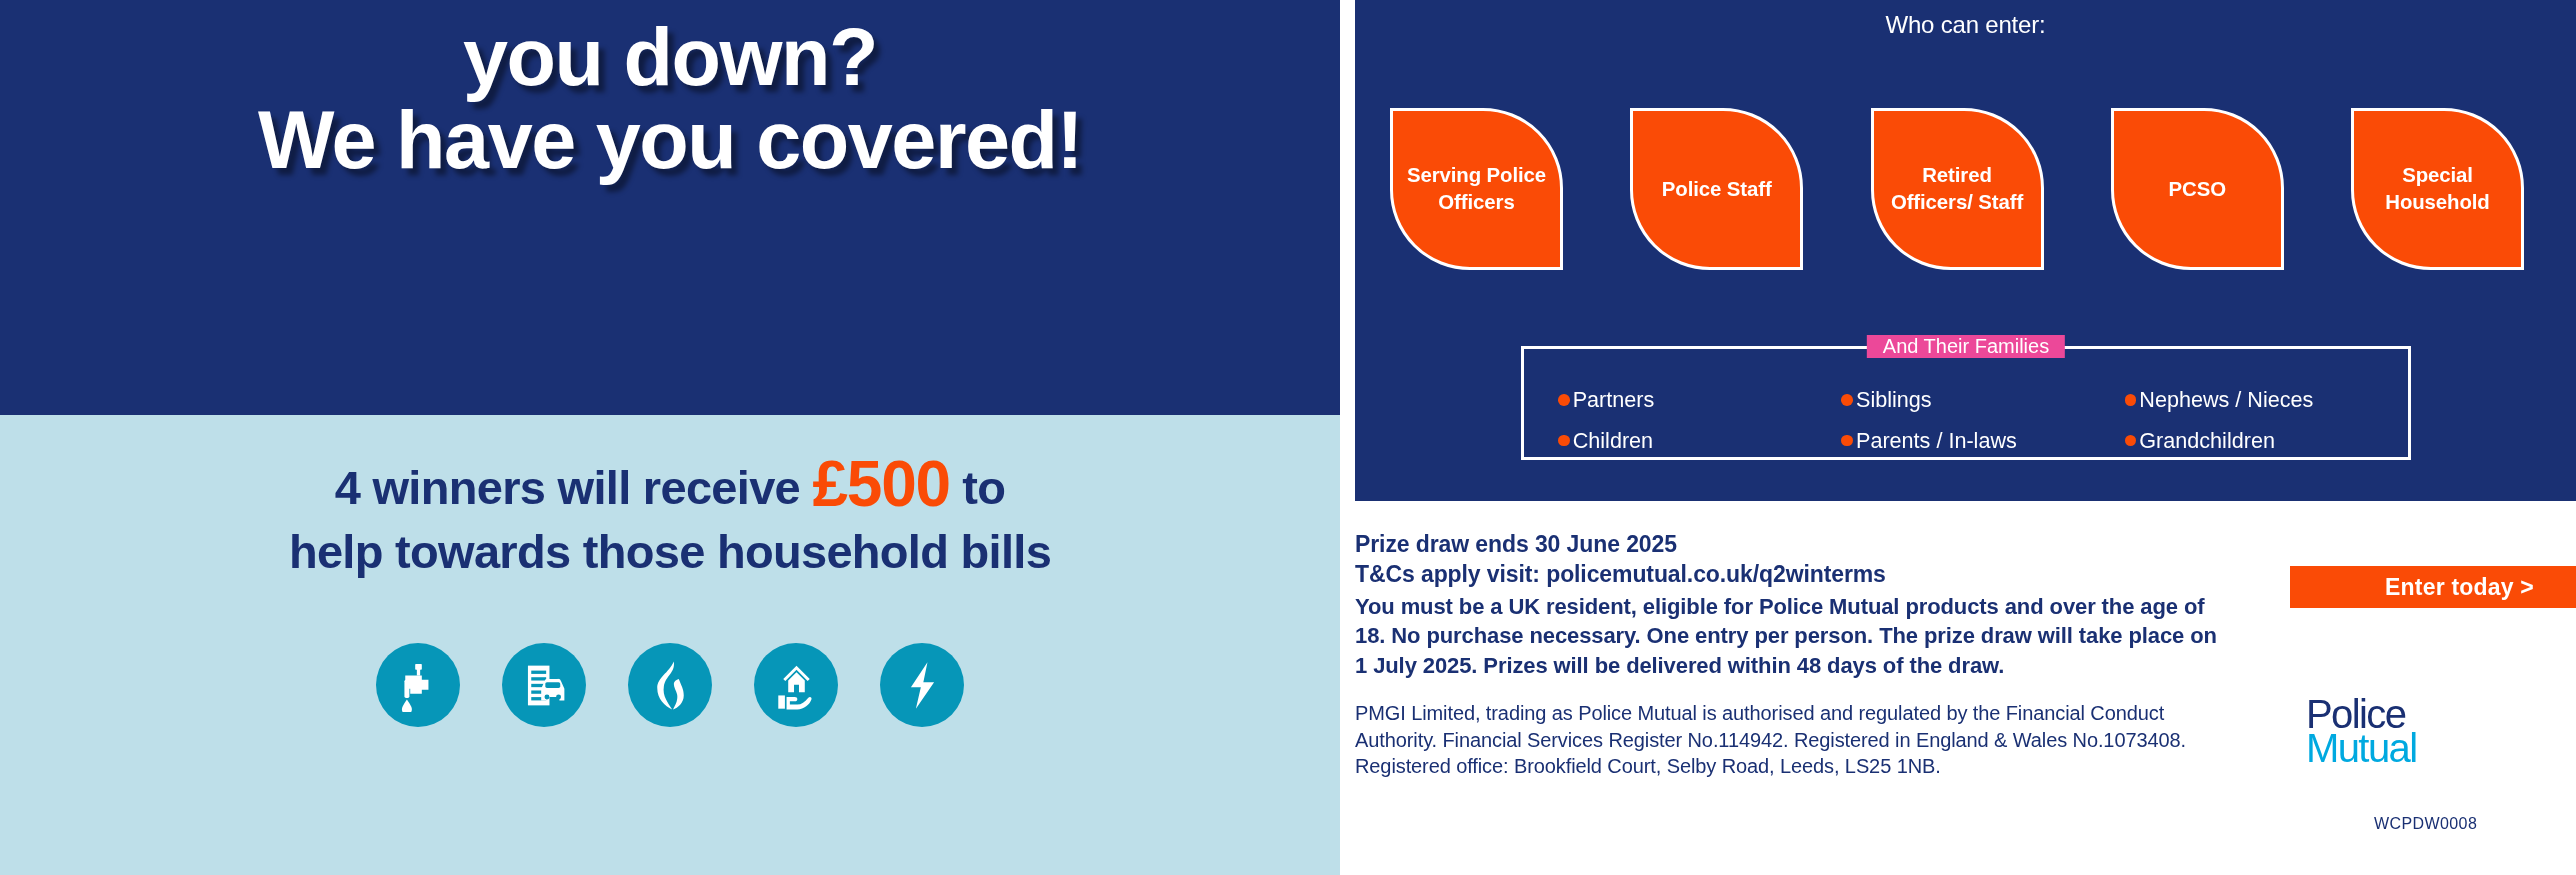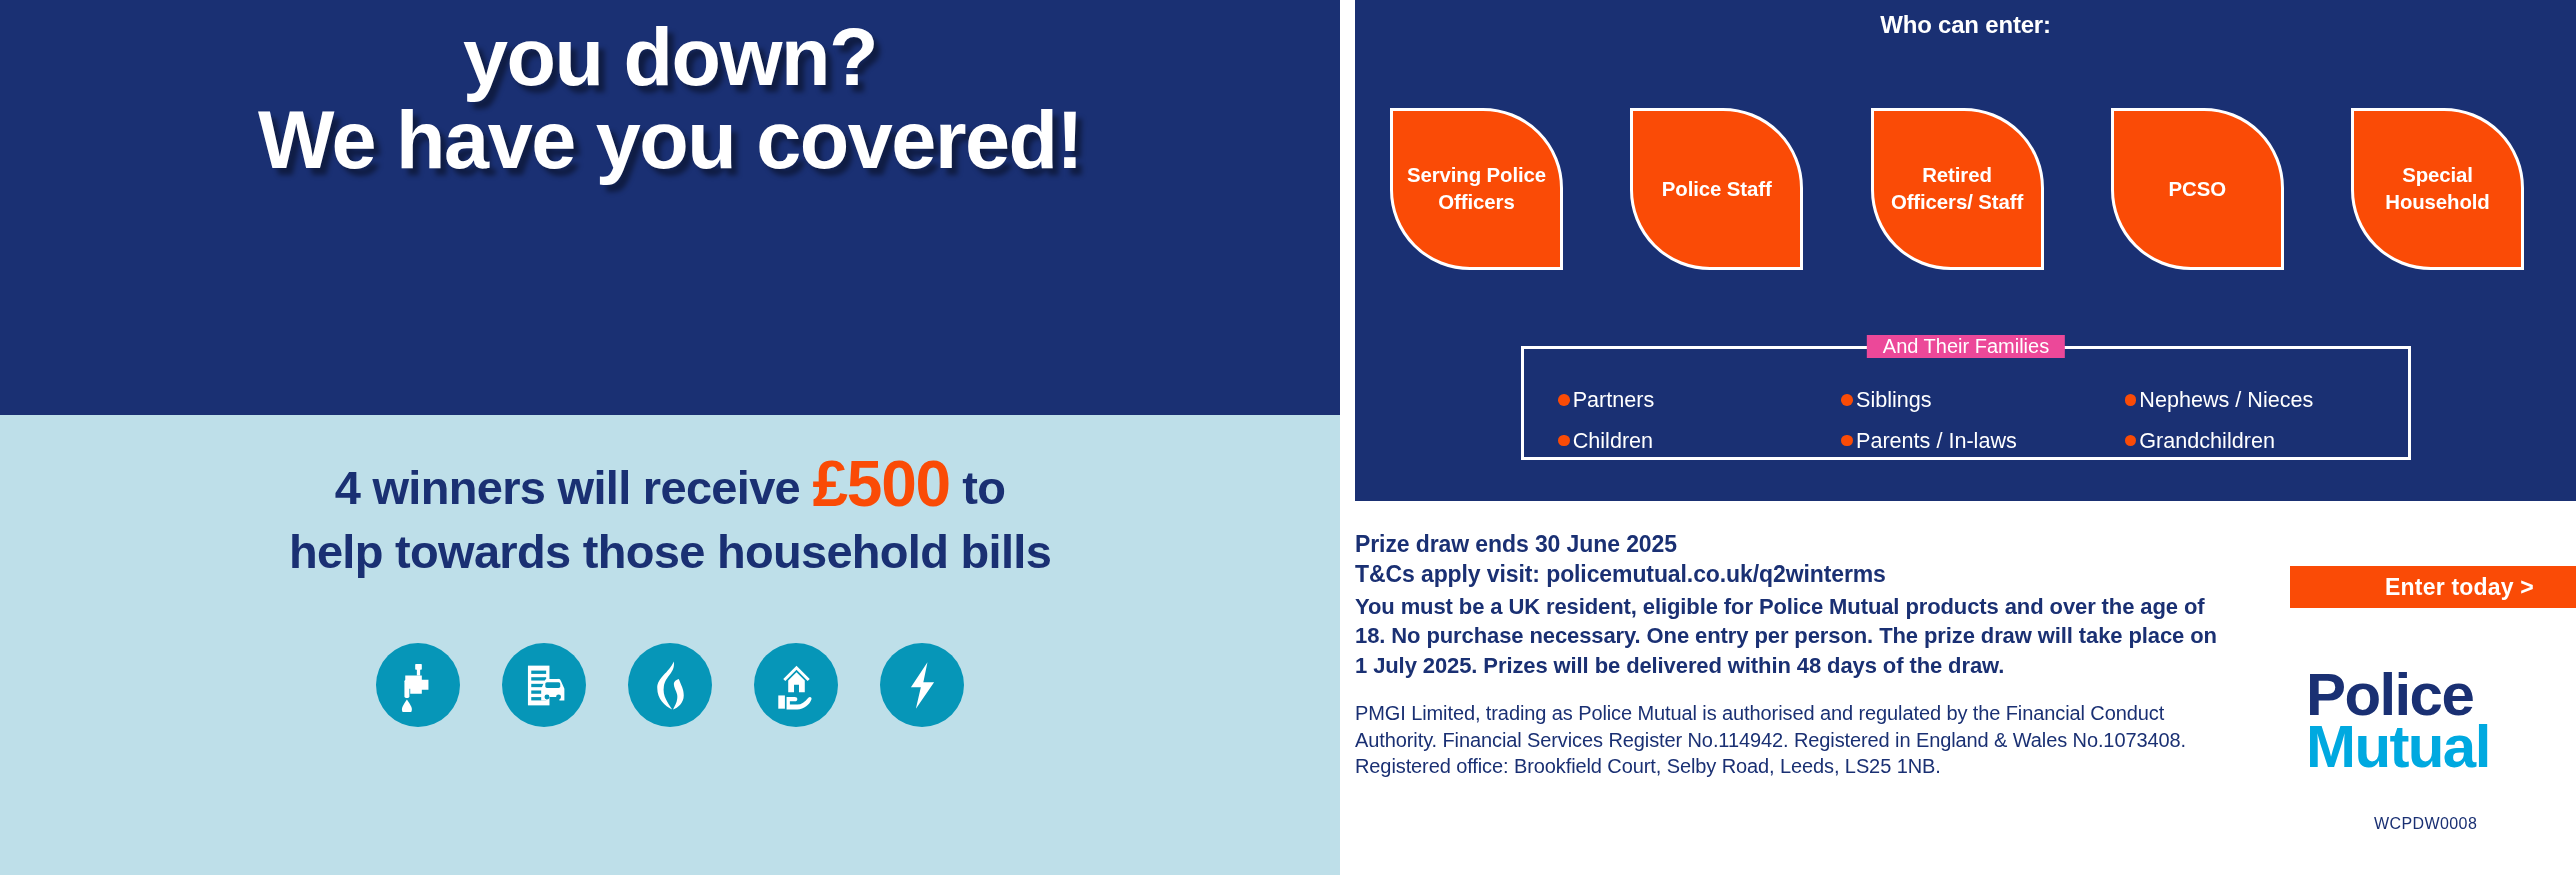--- a/index.html
+++ b/index.html
@@ -30,21 +30,21 @@
   .icon-row{position:absolute;left:0;top:643px;width:1340px;
             display:flex;justify-content:center;gap:42px;}
   .icon-badge{width:84px;height:84px;border-radius:50%;background:#0696b8;
               display:flex;align-items:center;justify-content:center;}
   .icon-badge svg{display:block;}
 
   
   .right-panel{position:absolute;left:1355px;top:0;width:1221px;height:501px;
                background:#1a3073;}
   .who-title{position:absolute;left:0;top:11px;width:1221px;text-align:center;
-             color:#ffffff;font-weight:700;font-size:24px;letter-spacing:-0.2px;}
+             color:#ffffff;font-weight:400;font-size:24px;letter-spacing:-0.2px;}
 
   .badge-row{position:absolute;left:35px;top:108px;width:1134px;height:162px;
              display:flex;justify-content:space-between;}
   .ent-badge{position:relative;width:173px;height:162px;background:#fa4b06;
              border:3.1px solid #ffffff;box-sizing:border-box;
              border-top-right-radius:80px;border-bottom-left-radius:80px;
              display:flex;align-items:center;justify-content:center;
              text-align:center;color:#ffffff;font-weight:800;
              font-size:20.4px;line-height:1.3;letter-spacing:-0.1px;}
   .ent-badge span{display:block;padding:0 8.7px;}
@@ -68,22 +68,22 @@
   .t-body{font-weight:700;font-size:22px;line-height:1.33;letter-spacing:-0.1px;
           margin-top:2.5px;}
   .t-small{font-weight:400;font-size:20px;line-height:1.33;letter-spacing:-0.1px;
            margin-top:20px;}
 
   .cta-btn{position:absolute;left:2290px;top:566px;width:247px;height:42px;
            background:#fa4b06;color:#ffffff;display:flex;align-items:center;
            justify-content:center;font-weight:700;font-size:23px;
            letter-spacing:0.2px;cursor:pointer;padding-left:46px;}
 
-  .logo{position:absolute;left:2306px;top:669px;width:223px;
-        line-height:0.86;font-weight:700;font-size:60px;letter-spacing:-1.6px;}
+  .logo{position:absolute;left:2306px;top:697px;width:223px;
+        line-height:0.86;font-weight:400;font-size:40px;letter-spacing:-1.6px;}
   .logo .l1{color:#1a3073;display:block;}
   .logo .l2{color:#00a9e0;display:block;}
 
   .code{position:absolute;left:2374px;top:815px;color:#1a3073;
          font-size:16px;font-weight:400;letter-spacing:0.4px;}
 </style>
 </head>
 <body>
 
 <div class="stage">

